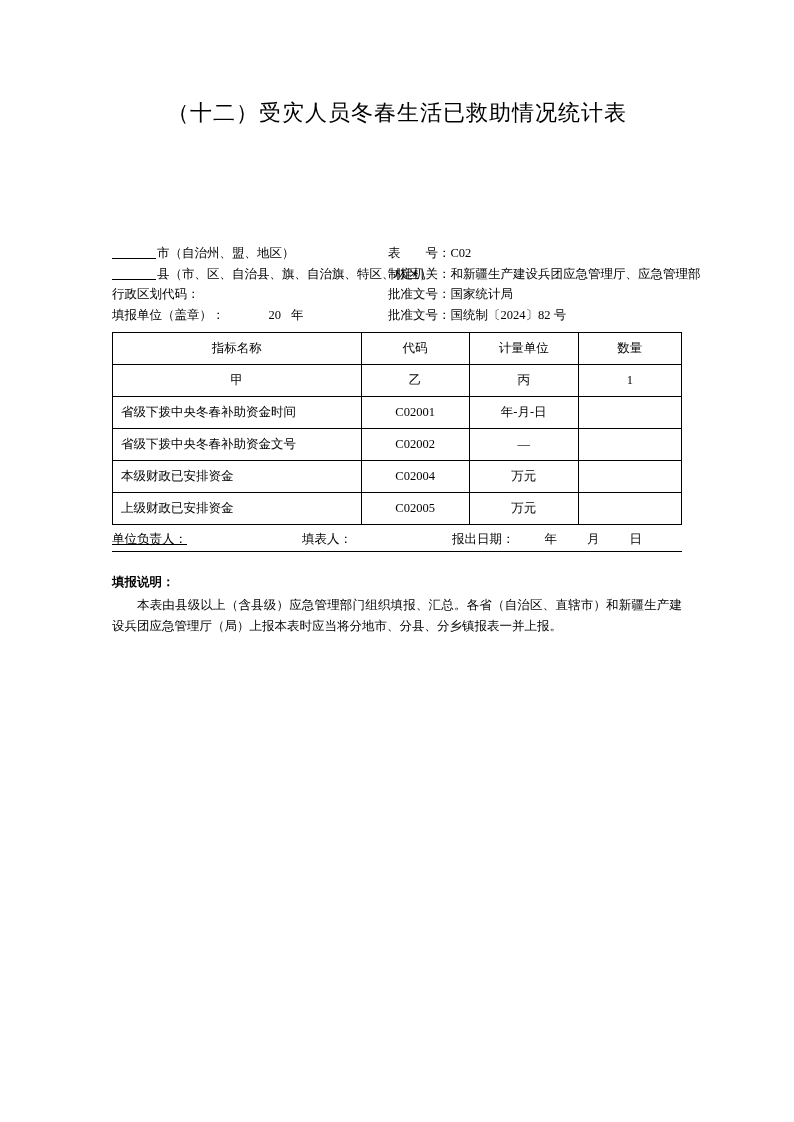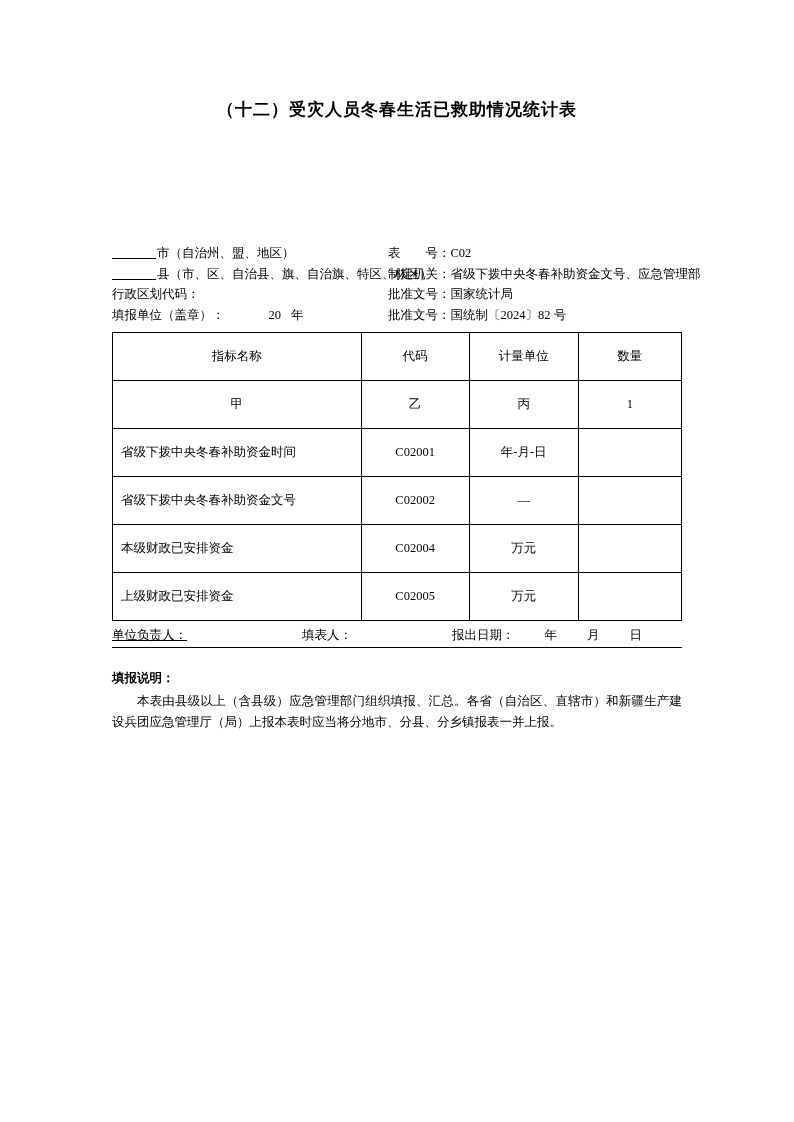--- a/index.html
+++ b/index.html
@@ -17,22 +17,22 @@
   }
   .page {
     position: relative;
     width: 794px;
     height: 1122px;
     box-sizing: border-box;
     padding: 0;
   }
   .title {
     text-align: center;
-    font-size: 17px;
-    font-weight: bold;
+    font-size: 22px;
+    font-weight: normal;
     letter-spacing: 1px;
     margin-top: 98px;
     margin-bottom: 0;
     font-family: "Liberation Serif", "DejaVu Serif", serif;
   }
   .content {
     position: absolute;
     left: 112px;
     top: 145px;
     width: 570px;
@@ -68,21 +68,21 @@
   
   table.stat {
     border-collapse: collapse;
     width: 570px;
     margin-top: 7px;
     font-size: 12.5px;
   }
   table.stat td, table.stat th {
     border: 1px solid #000;
     height: 23px;
-    padding: 12px 4px;
+    padding: 4px 4px;
     font-weight: normal;
     font-family: "Liberation Serif", "DejaVu Serif", serif;
   }
   table.stat .c-name { width: 254px; text-align: center; }
   table.stat .c-code { width: 104px; text-align: center; }
   table.stat .c-unit { width: 107px; text-align: center; }
   table.stat .c-qty  { width: 101px; text-align: center; }
   table.stat td.left { text-align: left; padding-left: 8px; }
   table.stat tr.hdr td { text-align: center; }
 
@@ -137,21 +137,21 @@
         </div>
         <div class="info-row">
           <span class="lbl">填报单位（盖章）：</span><span class="sp-wide"></span><span class="lbl">20</span><span class="sp-sm"></span><span class="lbl">年</span>
         </div>
       </div>
       <div class="info-right">
         <div class="info-row">
           <span class="lbl">表　　号：</span><span class="lbl">C02</span>
         </div>
         <div class="info-row">
-          <span class="lbl">制定机关：</span><span class="lbl">省级下拨中央冬春补助资金文号、应急管理部</span>
+          <span class="lbl">制定机关：</span><span class="lbl">和新疆生产建设兵团应急管理厅、应急管理部</span>
         </div>
         <div class="info-row">
           <span class="lbl">批准文号：</span><span class="lbl">国家统计局</span>
         </div>
         <div class="info-row">
           <span class="lbl">批准文号：</span><span class="lbl">国统制〔2024〕82 号</span>
         </div>
       </div>
     </div>
 

